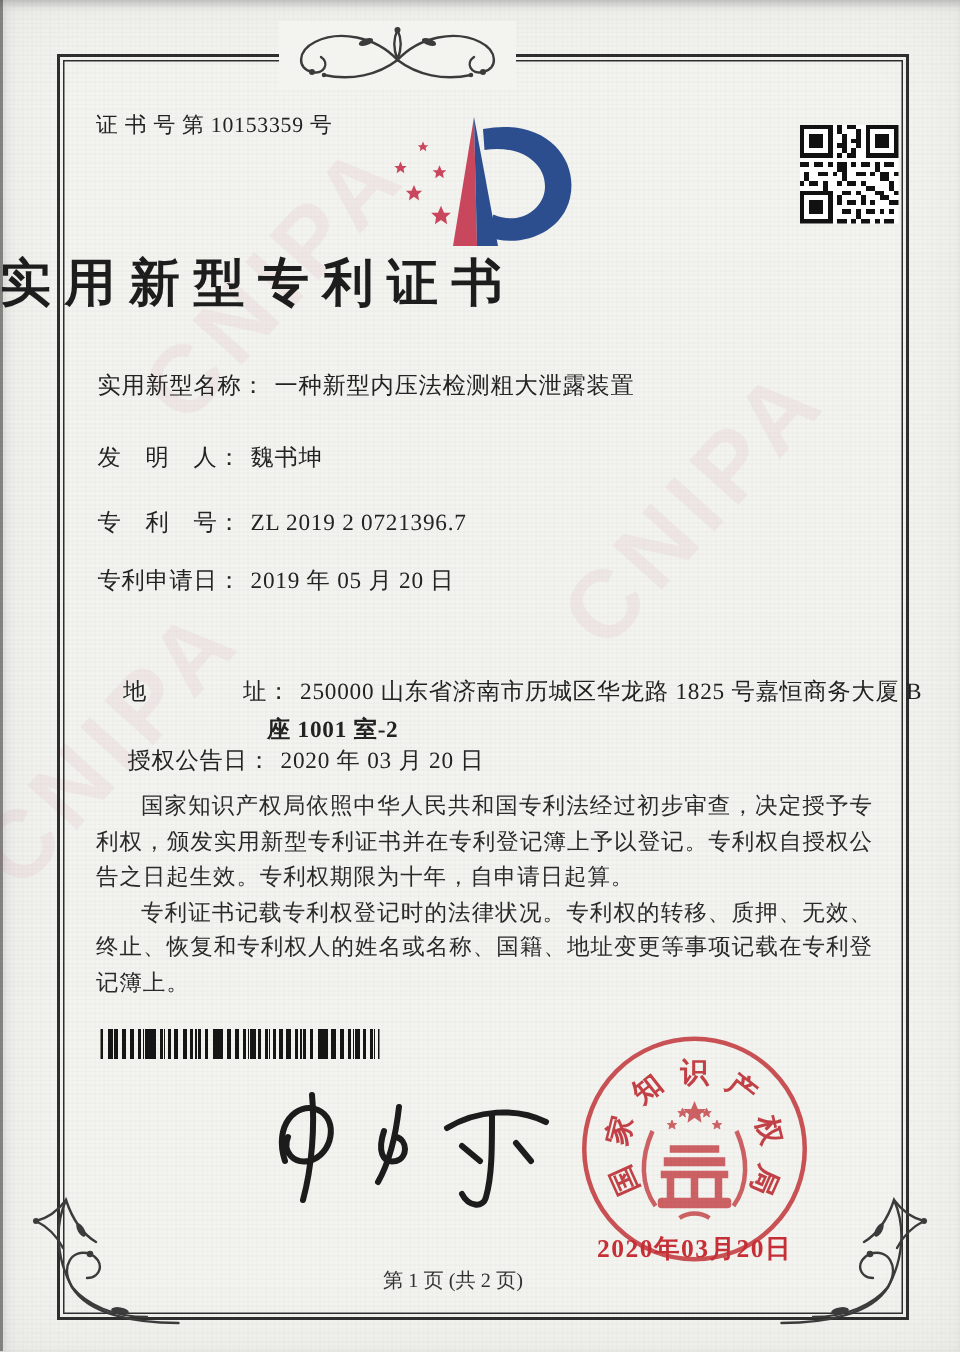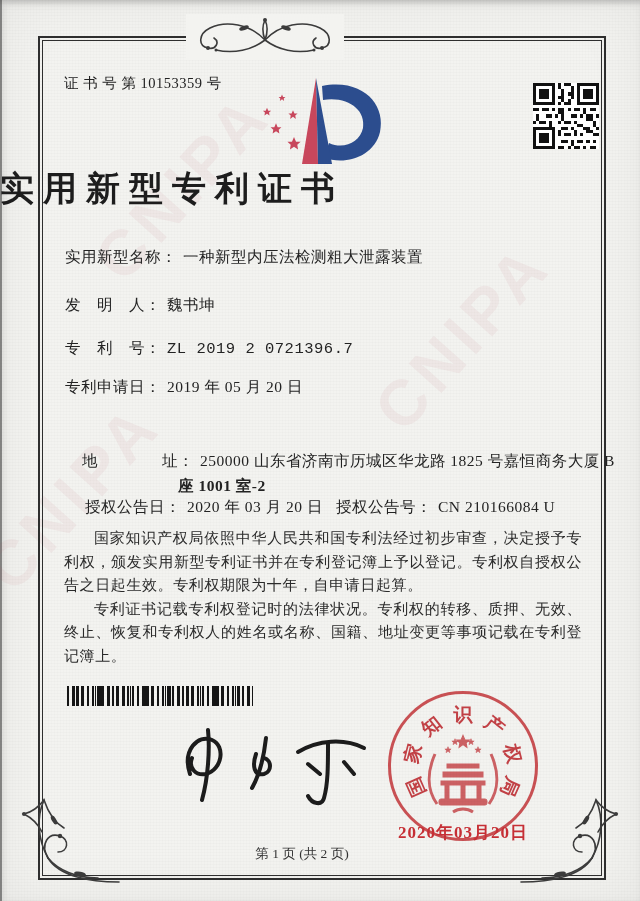--- a/index.html
+++ b/index.html
@@ -229,35 +229,32 @@
   </div>
 
   <div class="title">实用新型专利证书</div>
 
   <div class="row" style="top:295px;">
     <span>发　明　人：</span><span class="val">魏书坤</span>
   </div>
   <div class="row" style="top:247px;">
     <span>实用新型名称：</span><span class="val">一种新型内压法检测粗大泄露装置</span>
   </div>
-  <div class="row" style="top:338px;font-family:Liberation Mono, monospace;">
+  <div class="row" style="top:338px;">
     <span>专　利　号：</span><span class="val">ZL 2019 2 0721396.7</span>
   </div>
   <div class="row" style="top:377px;">
     <span>专利申请日：</span><span class="val">2019 年 05 月 20 日</span>
   </div>
   <div class="row" style="top:451px;margin-left:17px;">
     <span>地　　　　址：</span><span class="val">250000 山东省济南市历城区华龙路 1825 号嘉恒商务大厦 B</span>
   </div>
   <div class="addr2" style="top:476px;font-weight:bold;">座 1001 室-2</div>
   <div class="row" style="top:497px;margin-left:20px;">
     <span>授权公告日：</span><span class="val">2020 年 03 月 20 日</span>
-  </div>
-  <div class="row" style="top:497px;left:336px;">
-    <span>授权公告号：</span><span class="val">CN 210166084 U</span>
   </div>
 
   <div class="body-text">
     <p>国家知识产权局依照中华人民共和国专利法经过初步审查，决定授予专利权，颁发实用新型专利证书并在专利登记簿上予以登记。专利权自授权公告之日起生效。专利权期限为十年，自申请日起算。</p>
     <p>专利证书记载专利权登记时的法律状况。专利权的转移、质押、无效、终止、恢复和专利权人的姓名或名称、国籍、地址变更等事项记载在专利登记簿上。</p>
   </div>
 
   <div class="barcode"></div>
 
 

